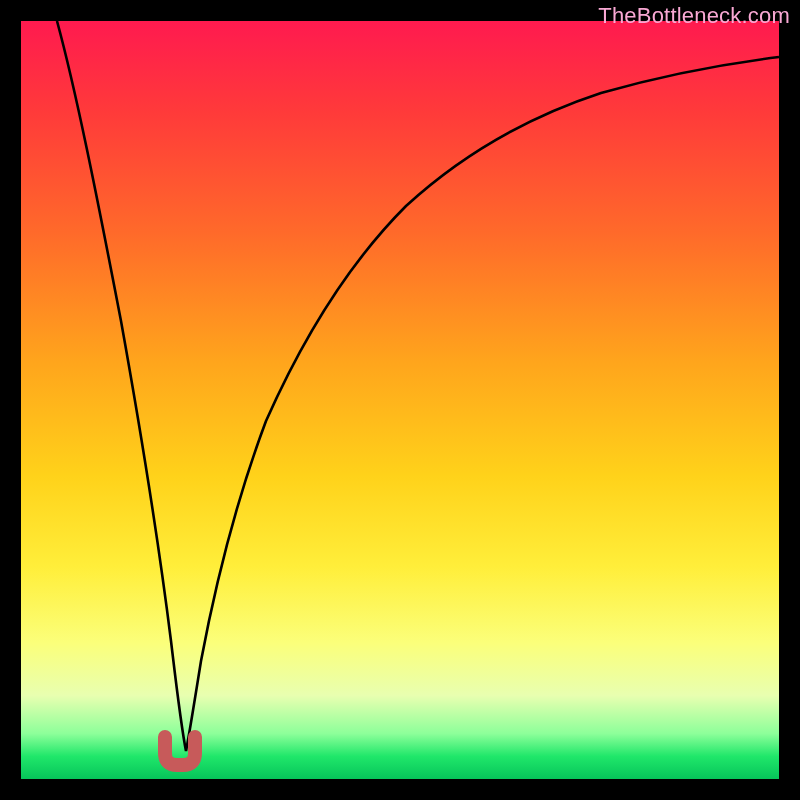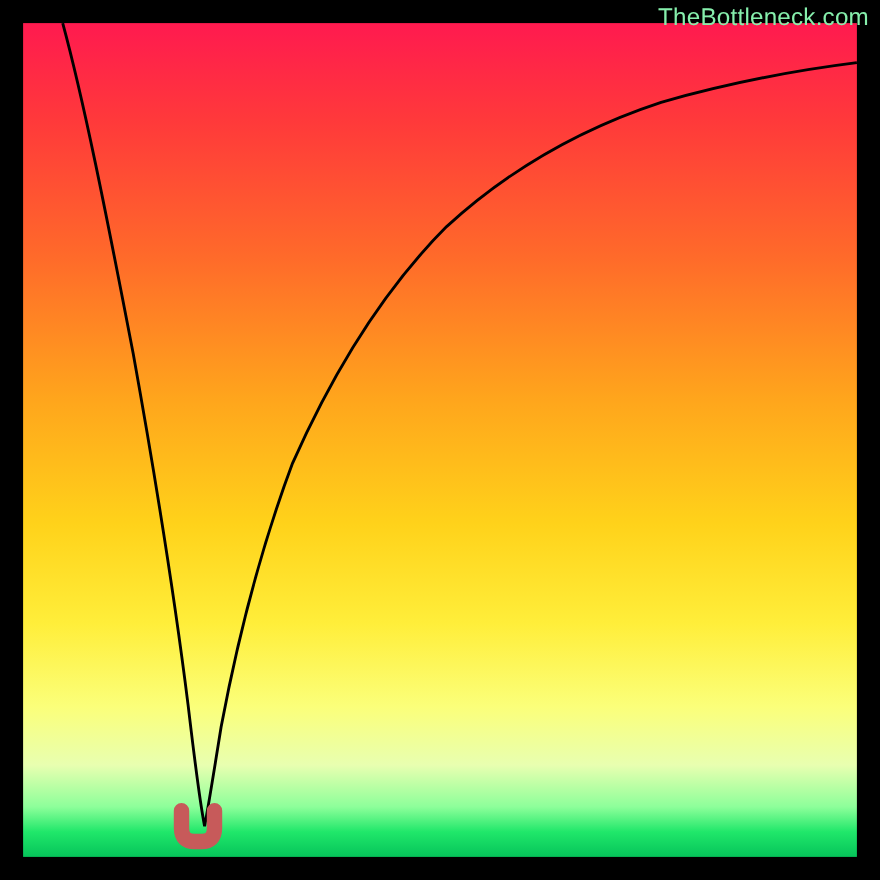--- a/index.html
+++ b/index.html
@@ -35,21 +35,21 @@
       #fbff7a 82%,
       #e8ffb0 89%,
       #8dff9a 94%,
       #20e76a 97%,
       #06c45a 100%);
   }
   .watermark {
     position: absolute;
     top: 3px;
     right: 10px;
-    color: #86efac;
+    color: #f9a8d4;
     font-size: 22px;
     font-weight: 400;
     letter-spacing: 0.2px;
     user-select: none;
   }
   svg.curve {
     position: absolute;
     left: 0;
     top: 0;
     width: 758px;

